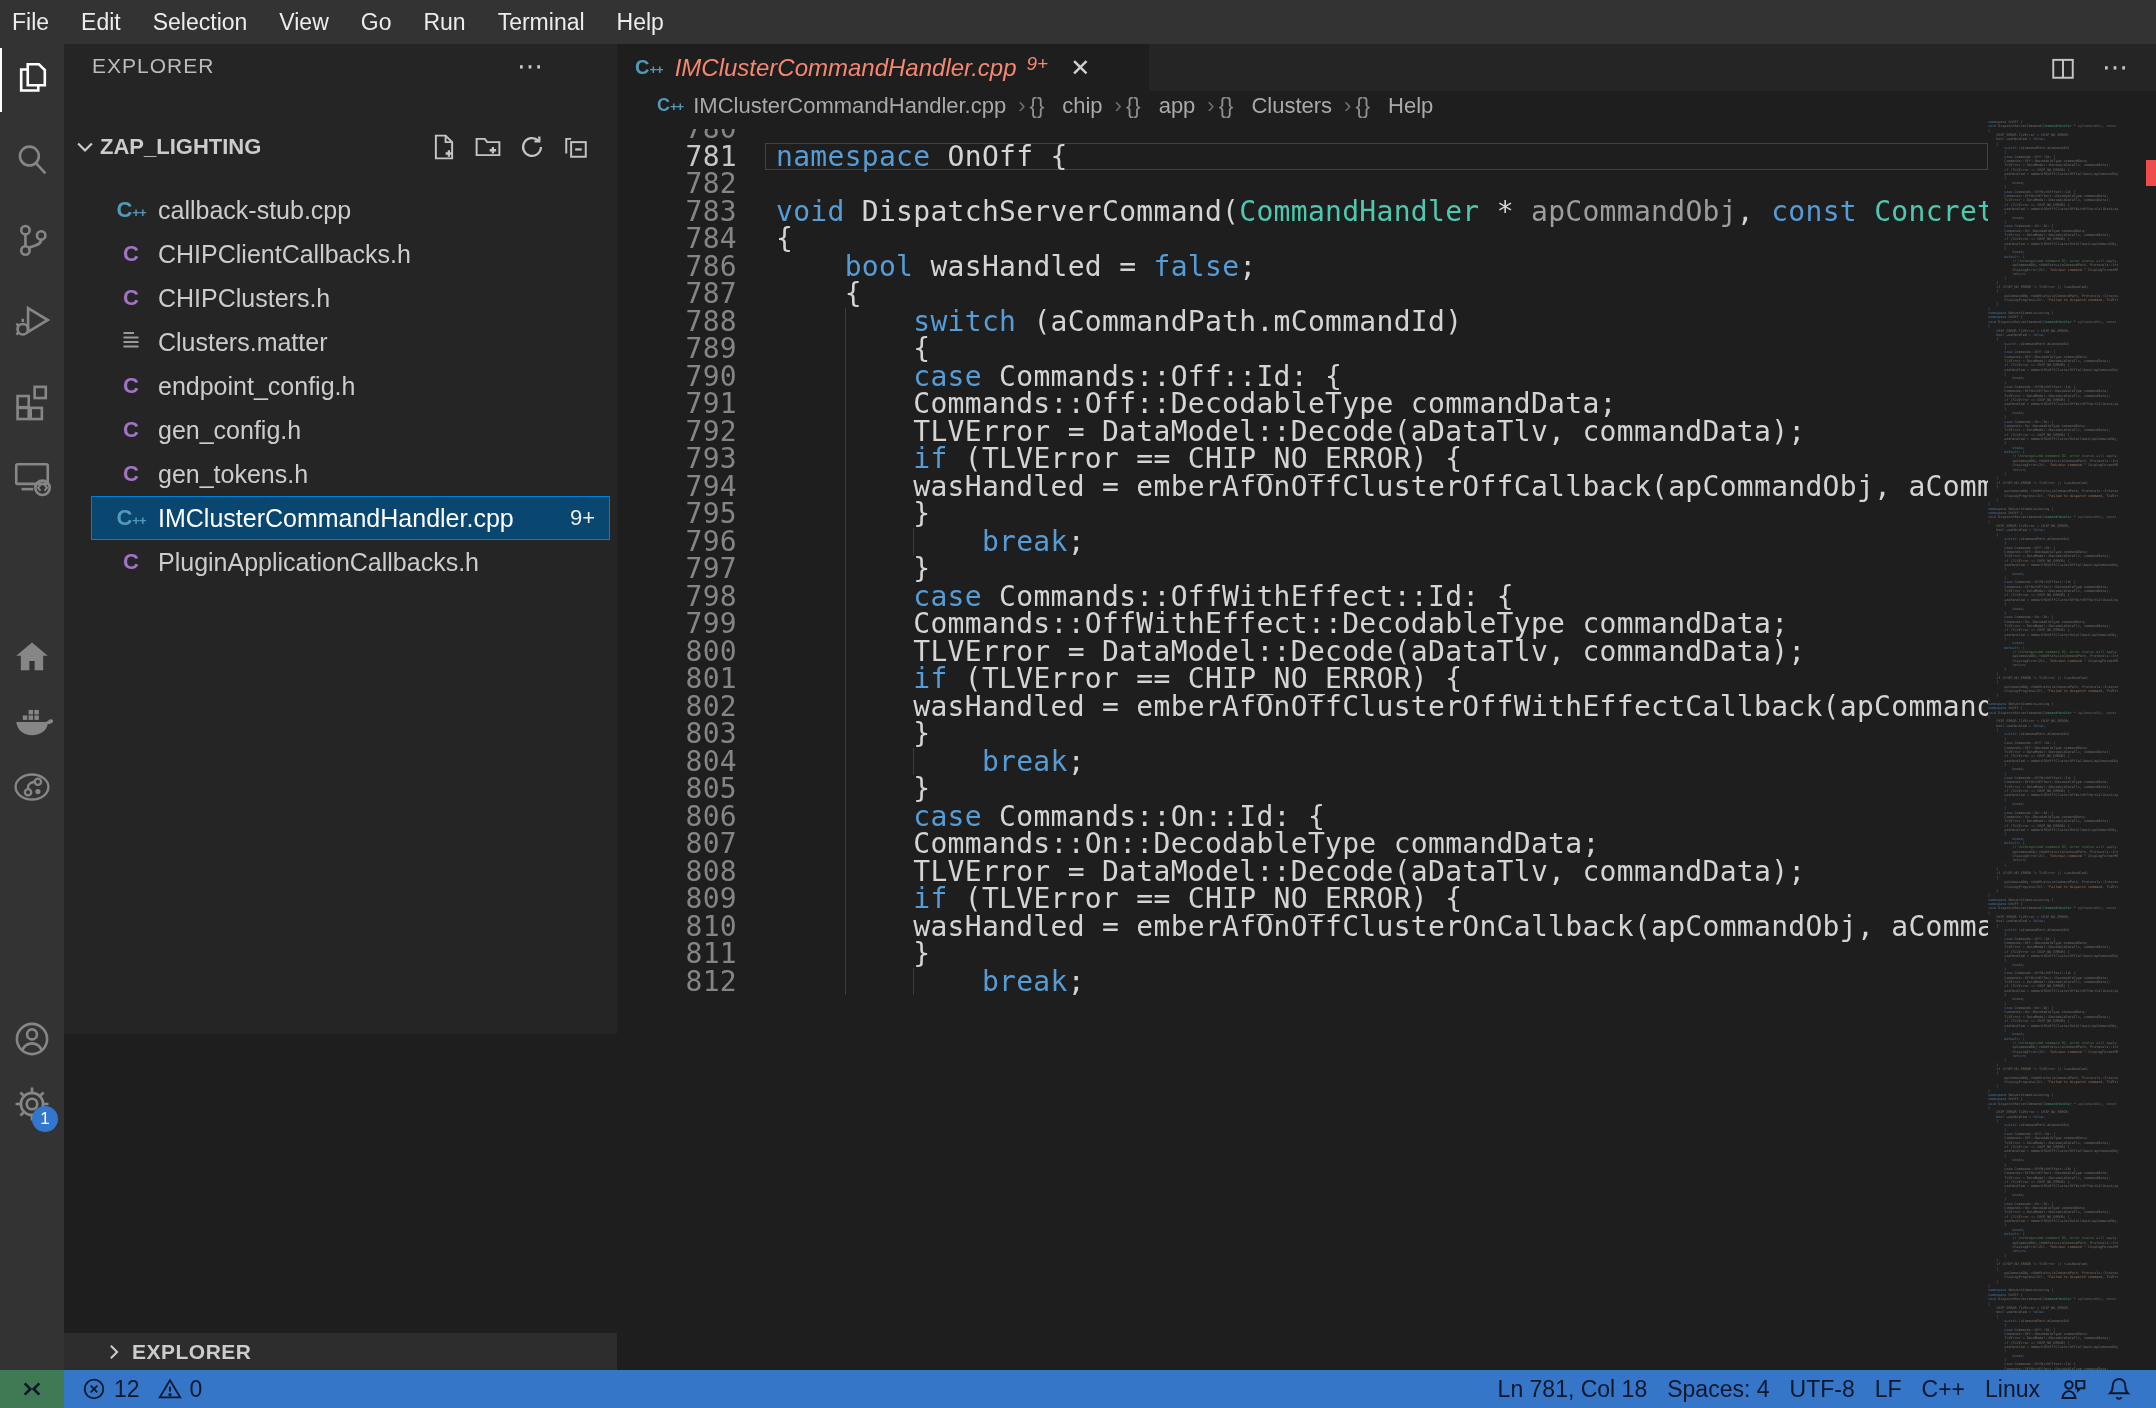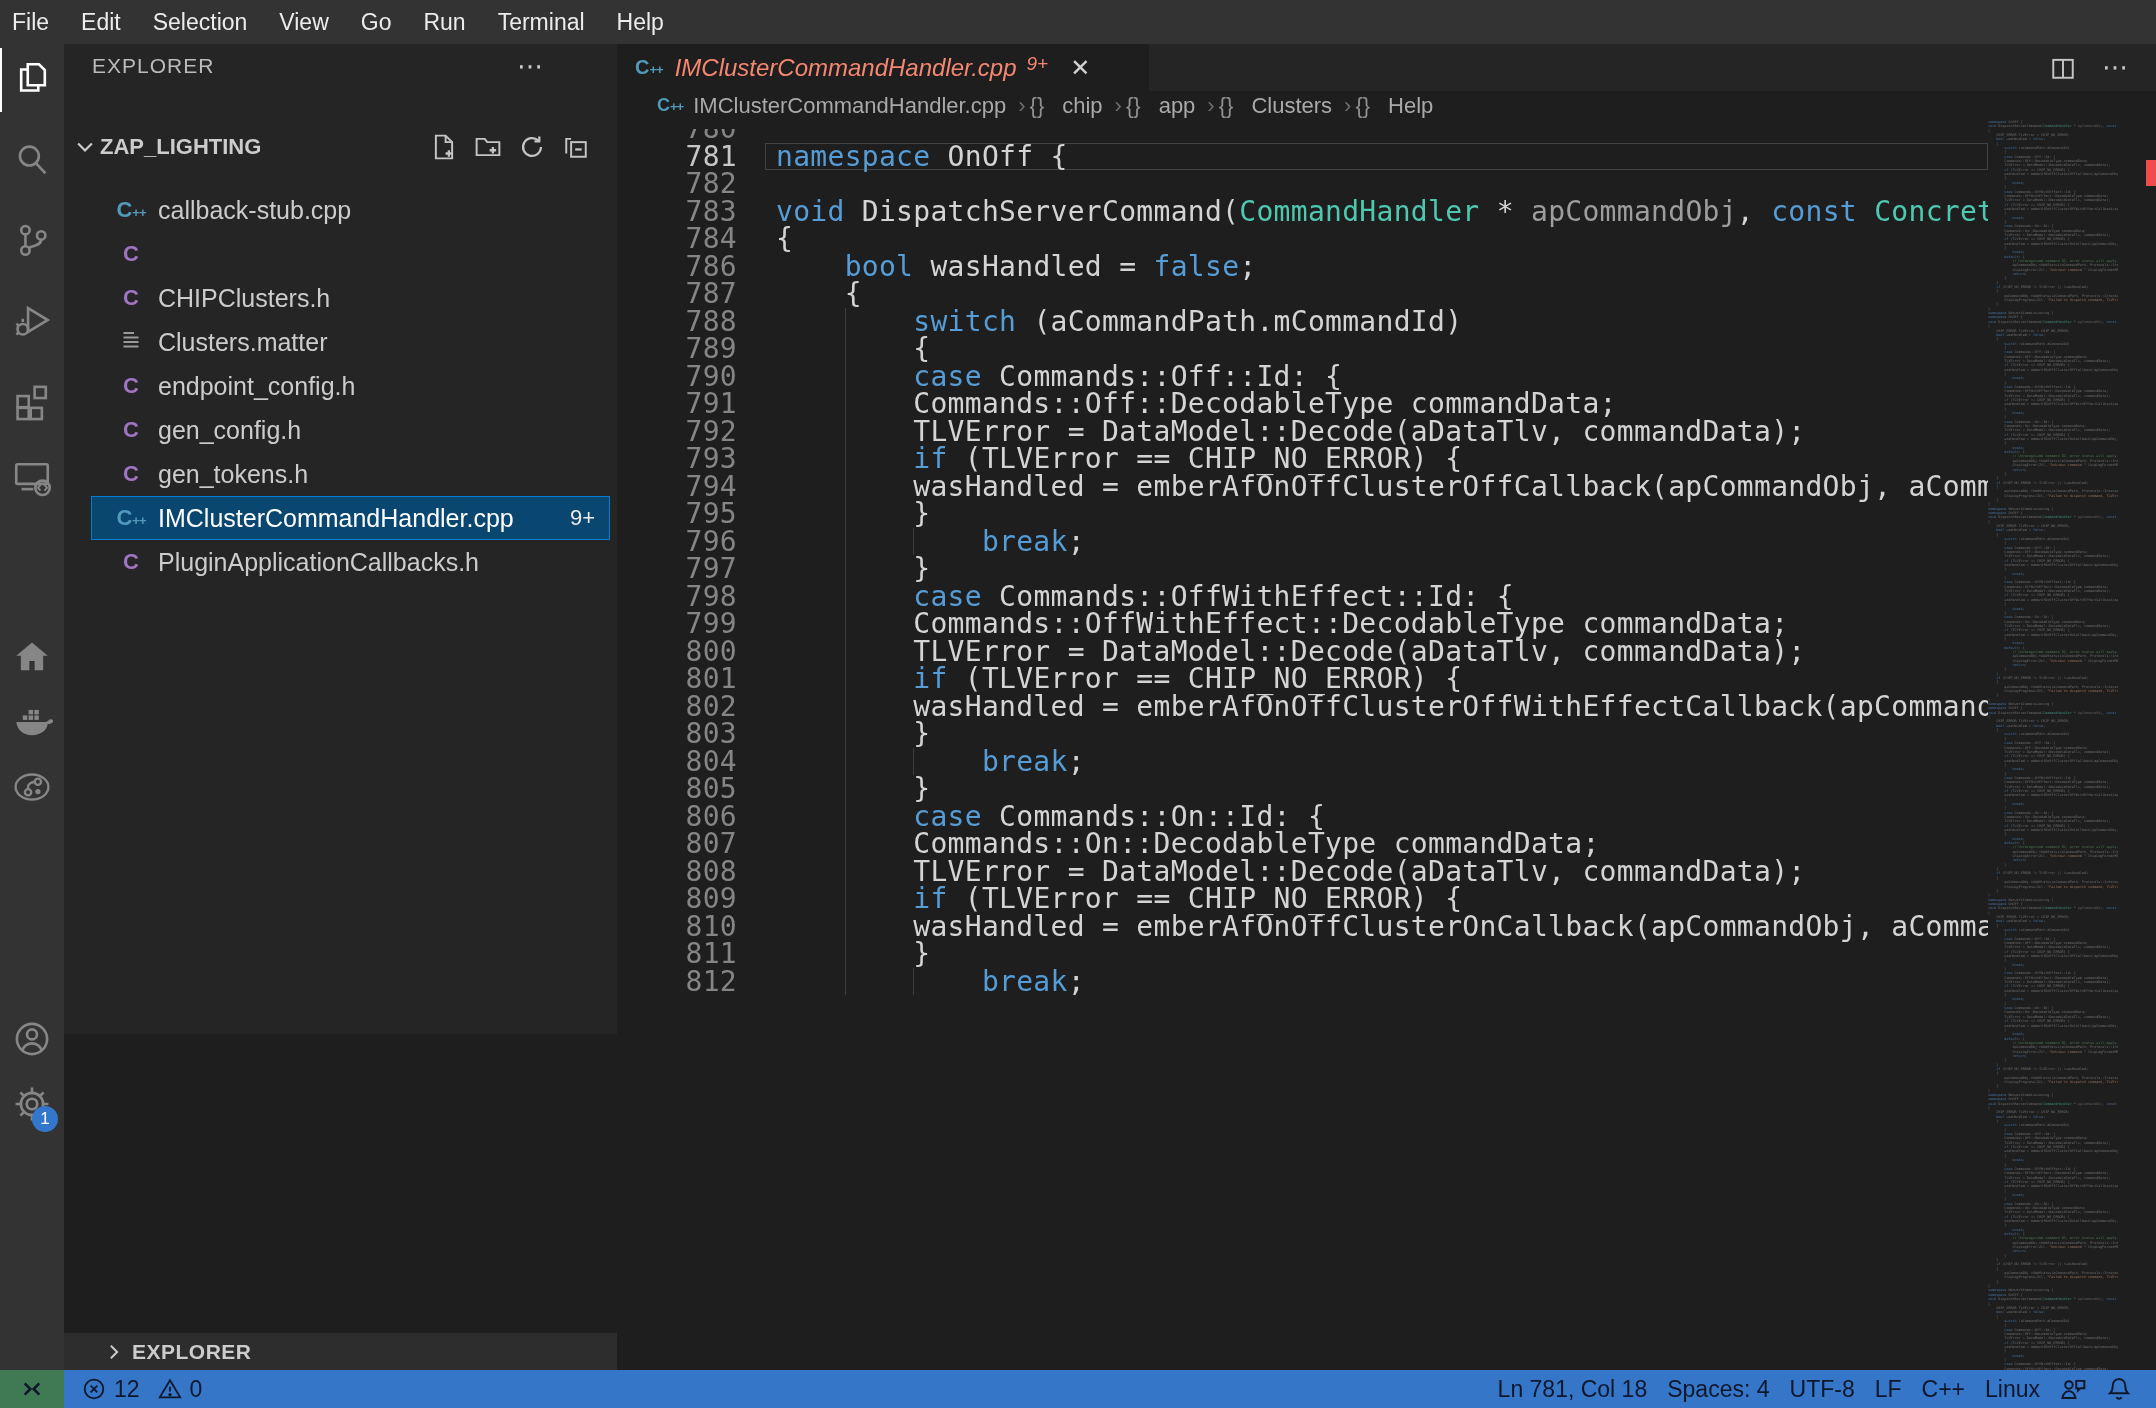--- a/index.html
+++ b/index.html
@@ -281,20 +281,21 @@
           </svg>
       </span>
     </div>
     <div id="file-tree">
         <div class="file-row">
           <span class="fico cpp">C<small>++</small></span>
           <span class="fname">callback-stub.cpp</span>
         </div>
         <div class="file-row">
           <span class="fico h">C</span>
+          <span class="fname">CHIPClientCallbacks.h</span>
         </div>
         <div class="file-row">
           <span class="fico h">C</span>
           <span class="fname">CHIPClusters.h</span>
         </div>
         <div class="file-row">
           <span class="fico matter"><svg viewBox="0 0 16 16" stroke="currentColor" stroke-width="1.4" fill="none">
               <path d="M3 4h7M3 7h10M3 10h10M3 13h10"></path>
             </svg></span>
           <span class="fname">Clusters.matter</span>

